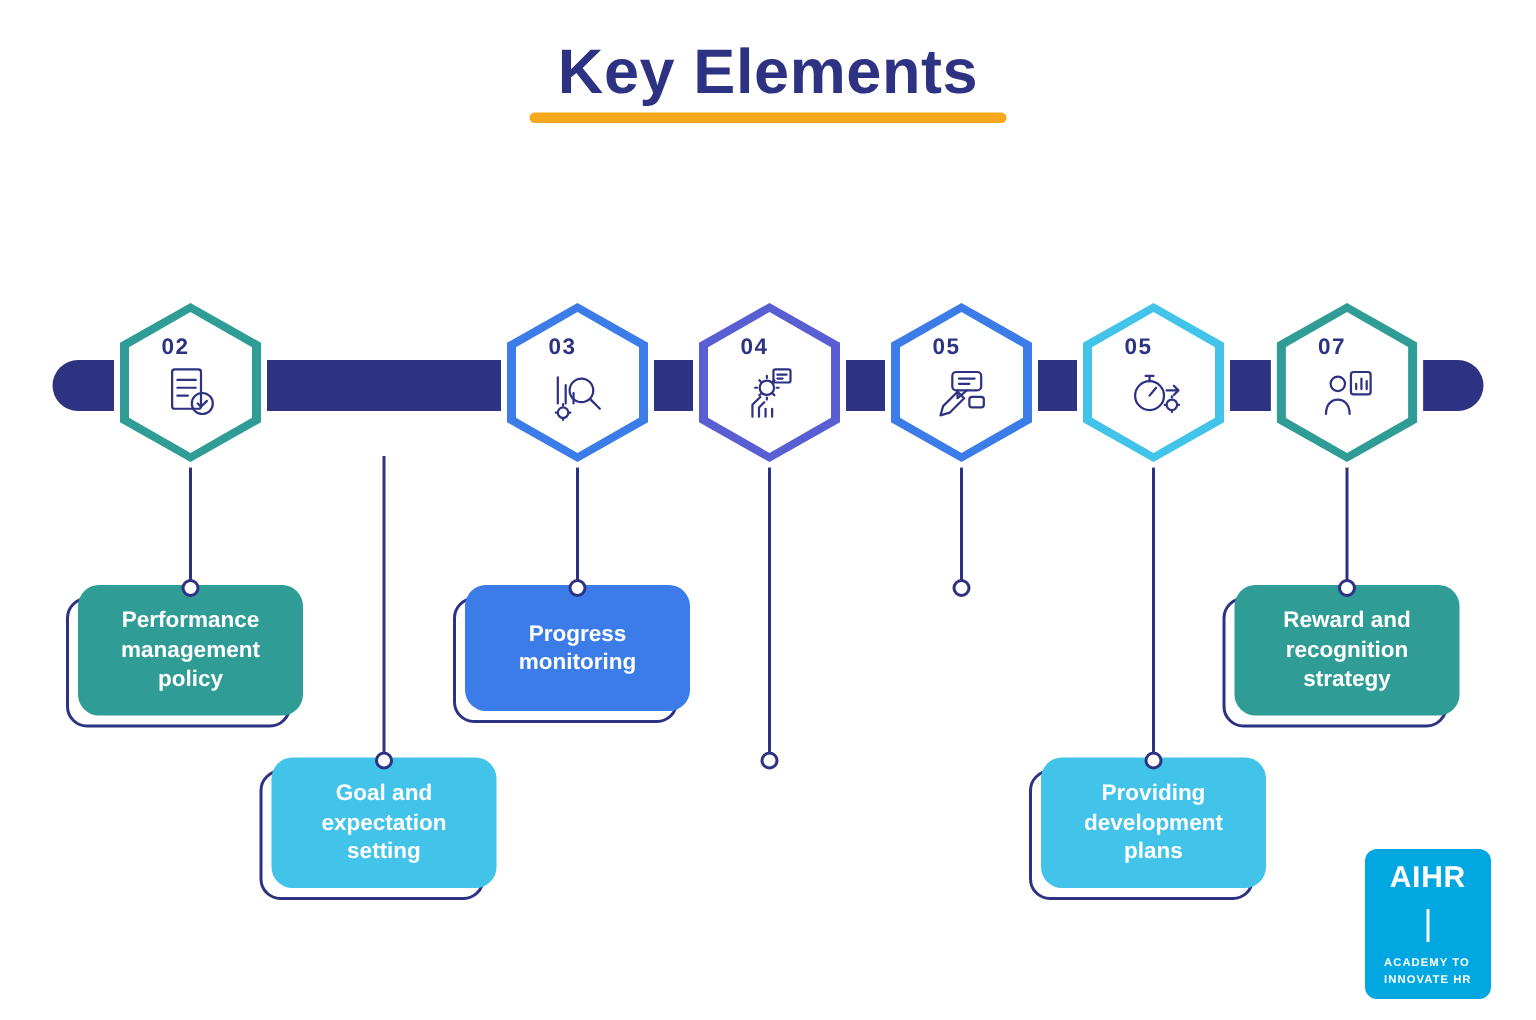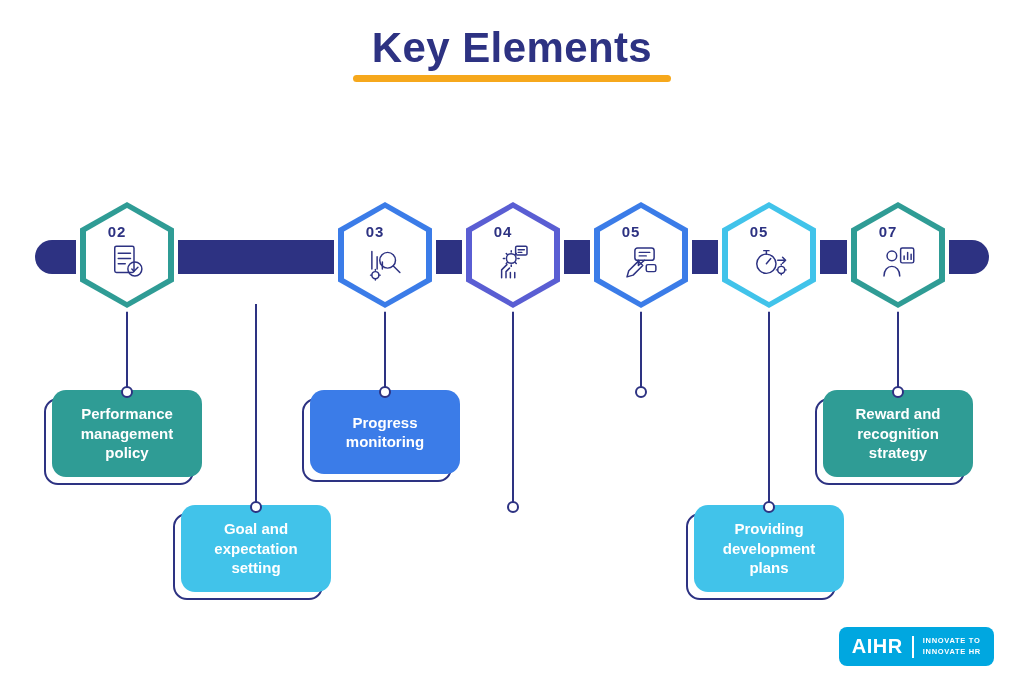--- a/index.html
+++ b/index.html
@@ -89,20 +89,21 @@
     color:#fff; font-weight:bold; font-size:15px; line-height:1.3;
     text-align:center;
   }
 
   
   .logo {
     position:absolute; right:30px; bottom:14px;
     background:var(--logoBg); border-radius:8px;
     display:flex; align-items:center; gap:9px;
     padding:8px 13px;
+    flex-direction:column;
   }
   .logo-brand { color:#fff; font-weight:800; font-size:20px; letter-spacing:.5px; }
   .logo-divider { width:2px; height:22px; background:#fff; }
   .logo-tagline { color:#fff; font-size:7.5px; font-weight:bold; letter-spacing:.7px; line-height:1.4; }
 </style>
 </head>
 <body>
 
 <div class="canvas">
 
@@ -264,18 +265,18 @@
           </div>
         </div>
     </div>
 
   </div>
 
   <div class="logo">
     <div class="logo-brand">AIHR</div>
     <div class="logo-divider"></div>
     <div class="logo-tagline">
-      <div>INNOVATE TO</div>
+      <div>ACADEMY TO</div>
       <div>INNOVATE HR</div>
     </div>
   </div>
 
 </div>
 
 </body></html>

